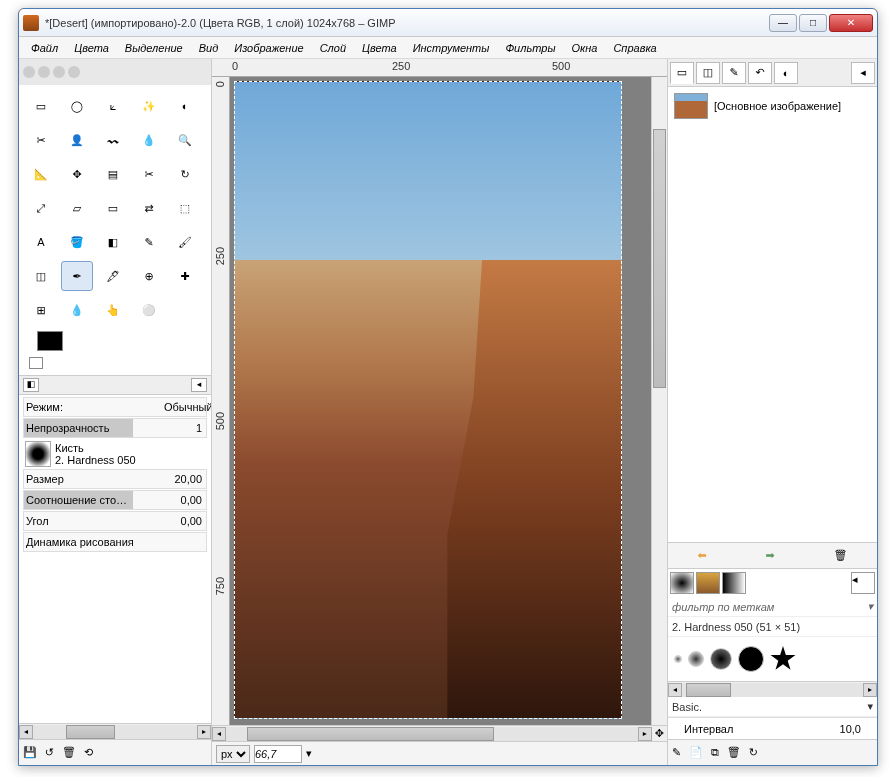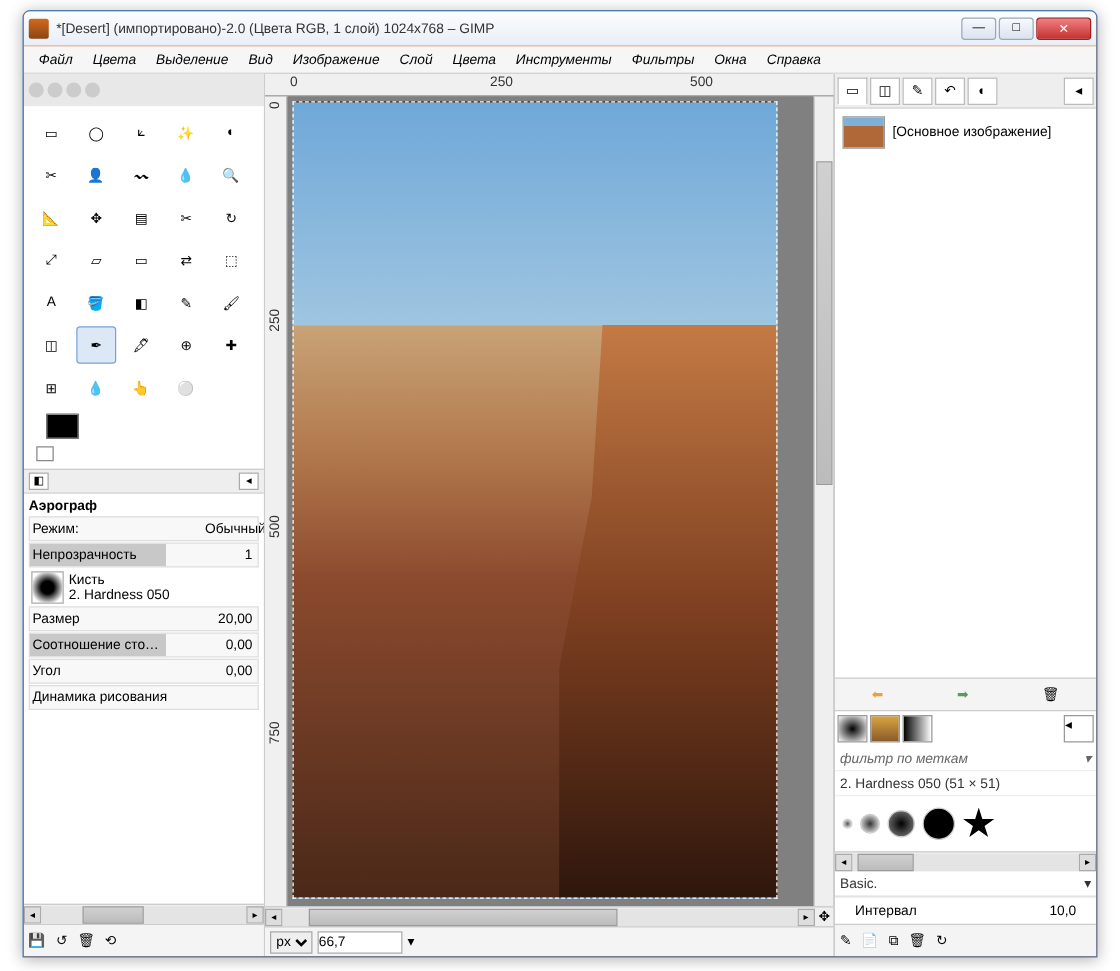--- a/index.html
+++ b/index.html
@@ -57,21 +57,21 @@
 .vruler { width: 18px; background: #f0f0f0; border-right: 1px solid #aaa; position: relative; font-size: 9px; color: #333; }
 .vruler span { position: absolute; left: 2px; writing-mode: vertical-rl; transform: rotate(180deg); }
 .canvas { flex: 1; background: #808080; position: relative; overflow: hidden; }
 .image { position: absolute; left: 4px; top: 4px; width: 388px; height: 638px; border: 1px dashed #fff; background: linear-gradient(to bottom, #6fa8d8 0%, #9fc5e0 28%, #c8a376 28%, #b0764a 45%, #8b4a2e 60%, #4a2818 100%); }
 .image::after { content:""; position:absolute; right:0; top:28%; width:45%; height:72%; background: linear-gradient(to bottom,#c47a44,#7d3f20 50%,#2e160c); clip-path: polygon(20% 0,100% 0,100% 100%,0 100%,0 60%,15% 30%); }
 .vscroll { width: 16px; background: #efefef; border-left: 1px solid #ccc; position: relative; }
 .vscroll .thumb { position: absolute; top: 8%; height: 40%; left: 1px; right: 1px; background: linear-gradient(#d0d0d0,#bcbcbc); border: 1px solid #999; }
 
 .statusbar { height: 24px; background: #f4f4f4; border-top: 1px solid #ccc; display: flex; align-items: center; padding: 0 4px; gap: 4px; }
 .statusbar select, .statusbar input { height: 18px; font-size: 11px; border: 1px solid #aaa; }
-.statusbar .zoom { width: 68px; }
+.statusbar .zoom { width: 48px; font-style: italic; }
 .statusbar .fname { flex: 1; padding-left: 6px; }
 
 
 .right { width: 210px; border-left: 1px solid #ccc; background: #f4f4f4; display: flex; flex-direction: column; }
 .tabstrip { height: 28px; background: #eee; display: flex; align-items: center; padding: 2px; gap: 2px; border-bottom: 1px solid #ccc; }
 .tabstrip .t { width: 24px; height: 22px; border: 1px solid #bbb; background: #fff; display: flex; align-items: center; justify-content: center; }
 .tabstrip .t.act { border-bottom-color: #fff; }
 .layerlist { flex: 1; background: #fff; padding: 4px; }
 .layer { display: flex; align-items: center; gap: 6px; padding: 2px; }
 .layer .thumb { width: 34px; height: 26px; border: 1px solid #999; background: linear-gradient(#7fb0d8 30%,#b06838 30%); }
@@ -170,21 +170,20 @@
         <div class="colorsw">
           <div class="fg"></div>
           <div class="bg"></div>
         </div>
       </div>
       <div class="dockrow">
         <div class="tb">◧</div>
         <div class="tb">◂</div>
       </div>
       <div class="opts">
-        <h4>Аэрограф</h4>
         <div class="optrow">
           <span class="lbl">Режим:</span>
           <span class="val">Обычный</span>
         </div>
         <div class="optrow slider">
           <span class="lbl">Непрозрачность</span>
           <span class="val">1</span>
         </div>
         <div class="brushprev">
           <div class="bp"></div>

